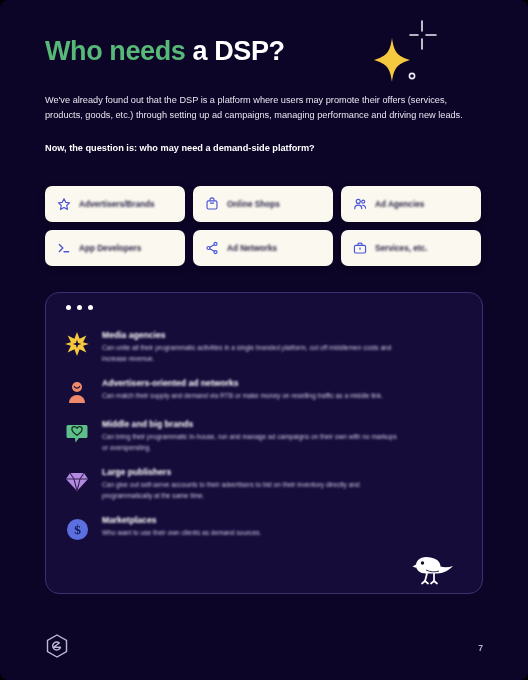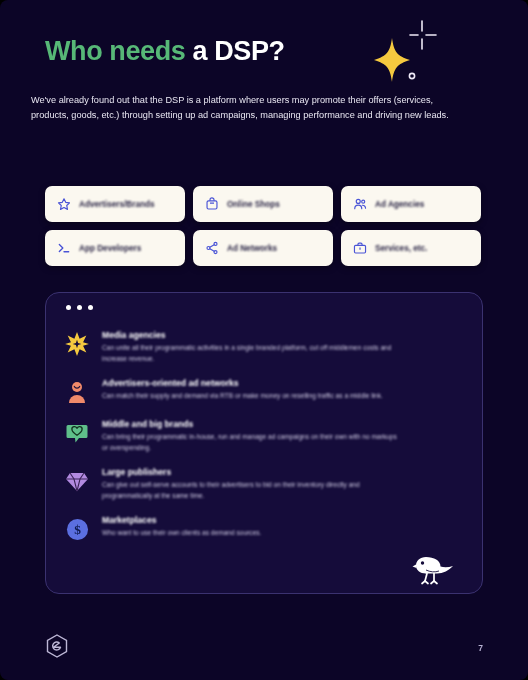--- a/index.html
+++ b/index.html
@@ -44,21 +44,21 @@
     line-height: 1.15;
     letter-spacing: -0.4px;
     color: #ffffff;
   }
   .title .hl { color: #57b877; }
 
   
   .body-copy {
     position: absolute;
     top: 93px;
-    left: 31px;
+    left: 45px;
     width: 424px;
   }
   .body-copy p {
     font-size: 9.2px;
     line-height: 1.65;
     color: #e9e7f2;
   }
   .body-copy p.lead {
     margin-top: 18px;
     font-weight: bold;
@@ -206,20 +206,21 @@
       <circle cx="42" cy="56" r="2.6" fill="none" stroke="#efeaf7" stroke-width="1.6"></circle>
     </svg>
   </div>
 
   <div class="header">
     <h1 class="title"><span class="hl">Who needs</span><span> a DSP?</span></h1>
   </div>
 
   <div class="body-copy">
     <p>We've already found out that the DSP is a platform where users may promote their offers (services, products, goods, etc.) through setting up ad campaigns, managing performance and driving new leads.</p>
+    <p class="lead">Now, the question is: who may need a demand-side platform?</p>
   </div>
 
   <div class="chips">
 
     <div class="chip">
       <span class="chip-icon">
         <svg width="14" height="14" viewBox="0 0 24 24" fill="none" stroke="#4a54d6" stroke-width="2" stroke-linejoin="round">
           <polygon points="12,3 14.9,9.2 21.5,10 16.7,14.6 18,21.2 12,18 6,21.2 7.3,14.6 2.5,10 9.1,9.2"></polygon>
         </svg>
       </span>

